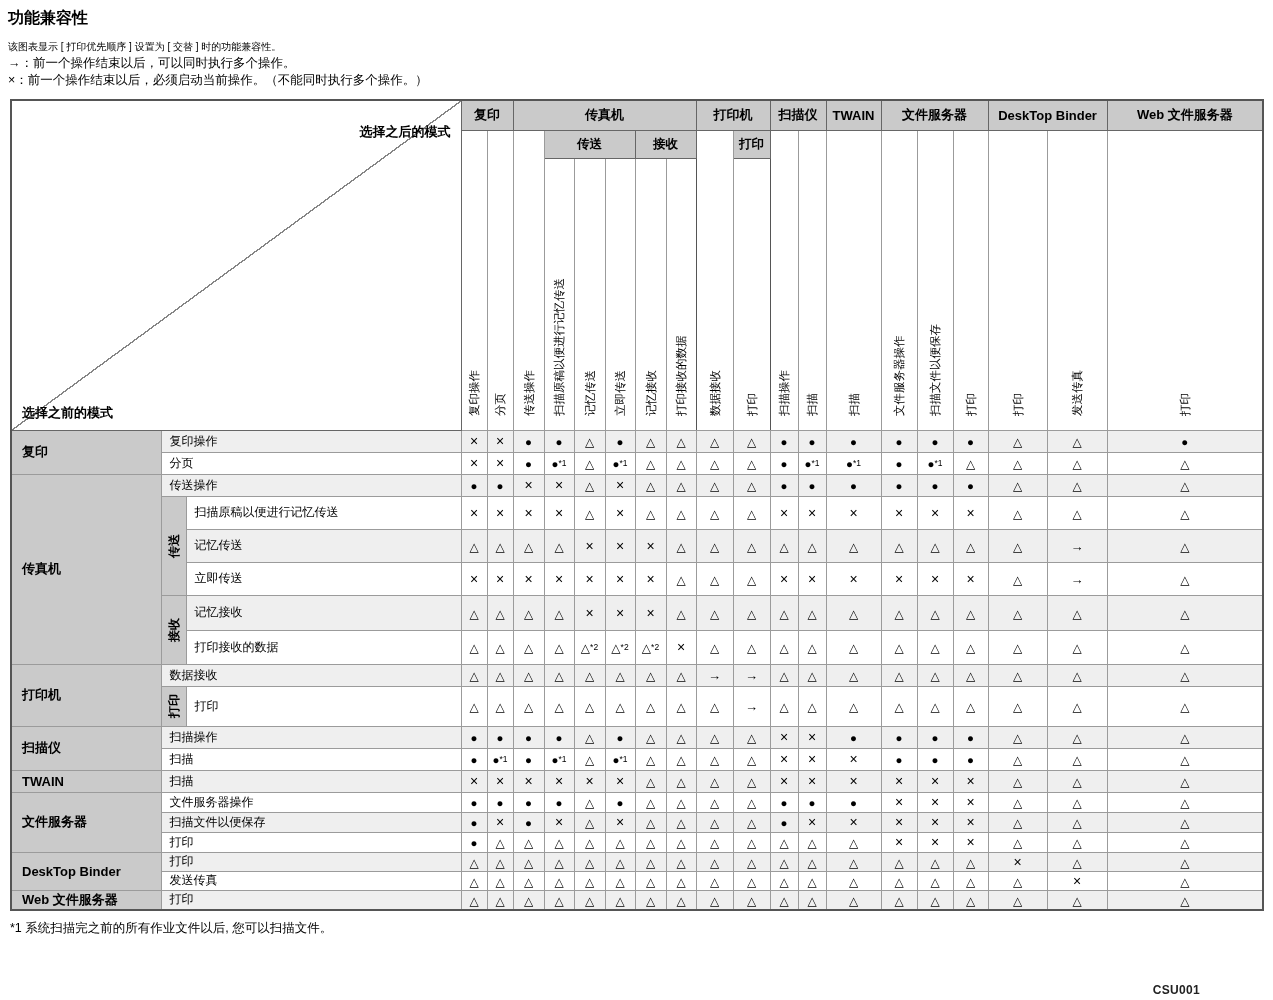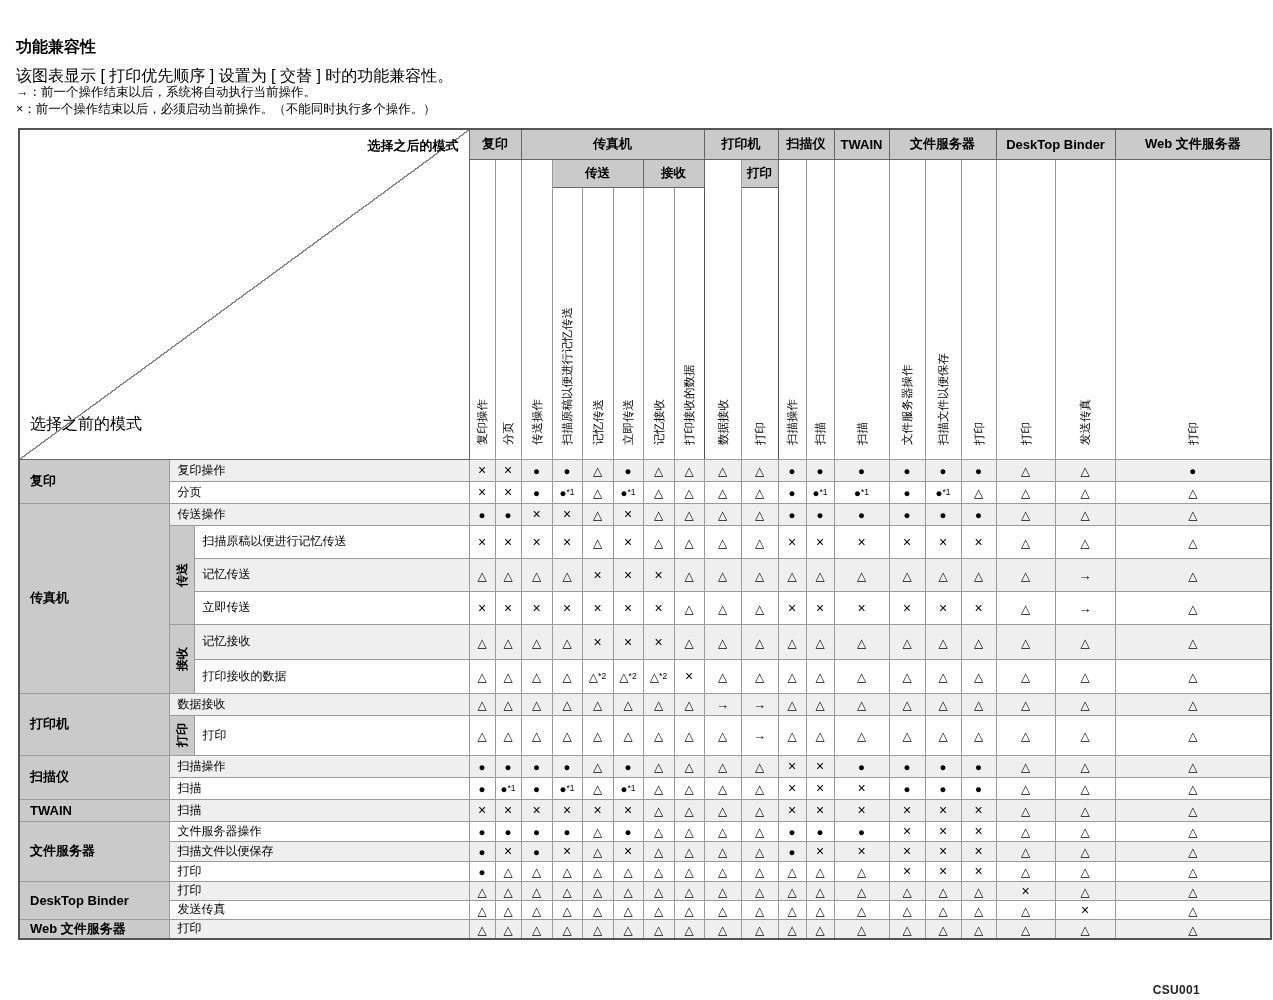--- a/index.html
+++ b/index.html
@@ -2,23 +2,23 @@
 <html><head>
 <meta charset="utf-8">
 <style>
   * { box-sizing: border-box; }
   html,body { margin:0; padding:0; }
   body {
     width:1273px; height:1000px; background:#fff; color:#000;
     font-family:"Liberation Sans","DejaVu Sans",sans-serif;
     position:relative; overflow:hidden;
   }
-  .page { padding:6px 10px 0 16px;margin-top:29px; }
+  .page { padding:6px 10px 0 8px; }
   .title { font-size:16px; font-weight:bold; margin:2px 0 9px 0; }
-  .intro { font-size:16px; line-height:17px; margin:0; }
+  .intro { font-size:10px; line-height:17px; margin:0; }
   .legend-line { font-size:12.5px; line-height:17px; margin:0; }
 
   table.matrix {
     border-collapse:collapse; table-layout:fixed;
     width:1253px; margin:10px 0 0 2px;
     border:2px solid #555;
   }
   .matrix th, .matrix td { padding:0; border:1px solid #9b9b9b; overflow:hidden; }
   tr.h1 { height:30px; }
   tr.h2 { height:28px; }
@@ -29,22 +29,22 @@
     text-align:center; vertical-align:middle; border:1px solid #666;
   }
   .matrix th.subhead { font-size:12.5px; }
   .matrix th.vlabel { background:#fff; position:relative; font-weight:normal; }
 
   td.corner { background:#fff; position:relative; border:1px solid #666;
     background-image:linear-gradient(to bottom right,
       transparent calc(50% - 0.7px), #858585 calc(50% - 0.7px),
       #858585 calc(50% + 0.7px), transparent calc(50% + 0.7px));
   }
-  .corner-after  { position:absolute; top:7px; right:10px; font-size:13px; font-weight:bold; }
-  .corner-before { position:absolute; bottom:24px; left:10px; font-size:16px; font-weight:normal; }
+  .corner-after  { position:absolute; top:22px; right:10px; font-size:13px; font-weight:bold; }
+  .corner-before { position:absolute; bottom:8px; left:10px; font-size:13px; font-weight:bold; }
 
   .vtext {
     position:absolute; left:50%; bottom:8px;
     transform-origin:0 50%; transform:rotate(-90deg);
     white-space:nowrap; font-size:11.5px; line-height:12px;
   }
 
   tr.shade { background:#efefef; }
   tr.plain { background:#ffffff; }
   .matrix td.rowgroup {
@@ -77,21 +77,21 @@
     position:absolute; right:73px; top:983px;
     font-size:12px; font-weight:bold; color:#222; letter-spacing:0.3px;
   }
 </style>
 </head>
 <body>
 
 <div class="page">
   <div class="title">功能兼容性</div>
   <p class="intro">该图表显示 [ 打印优先顺序 ] 设置为 [ 交替 ] 时的功能兼容性。</p>
-  <p class="legend-line">→：前一个操作结束以后，系统将自动执行当前操作。</p>
+  <p class="legend-line">→：前一个操作结束以后，可以同时执行多个操作。</p>
   <p class="legend-line">×：前一个操作结束以后，必须启动当前操作。（不能同时执行多个操作。）</p>
 
   <table class="matrix">
     <colgroup>
       <col style="width:150px">
         <col style="width:25px">
         <col style="width:275px">
       <col style="width:26px">
         <col style="width:26px">
       <col style="width:31px">
@@ -625,16 +625,17 @@
           <td class="sym"><span class="st">△</span></td>
           <td class="sym"><span class="st">△</span></td>
           <td class="sym gleft"><span class="st">△</span></td>
           <td class="sym"><span class="st">△</span></td>
           <td class="sym gleft"><span class="st">△</span></td>
         </tr>
       </tbody>
   </table>
 
   <div class="footnotes">
+    <p class="footnote">*1 系统扫描完之前的所有作业文件以后, 您可以扫描文件。</p>
   </div>
 </div>
 
 <div class="figure-code">CSU001</div>
 
 </body></html>

